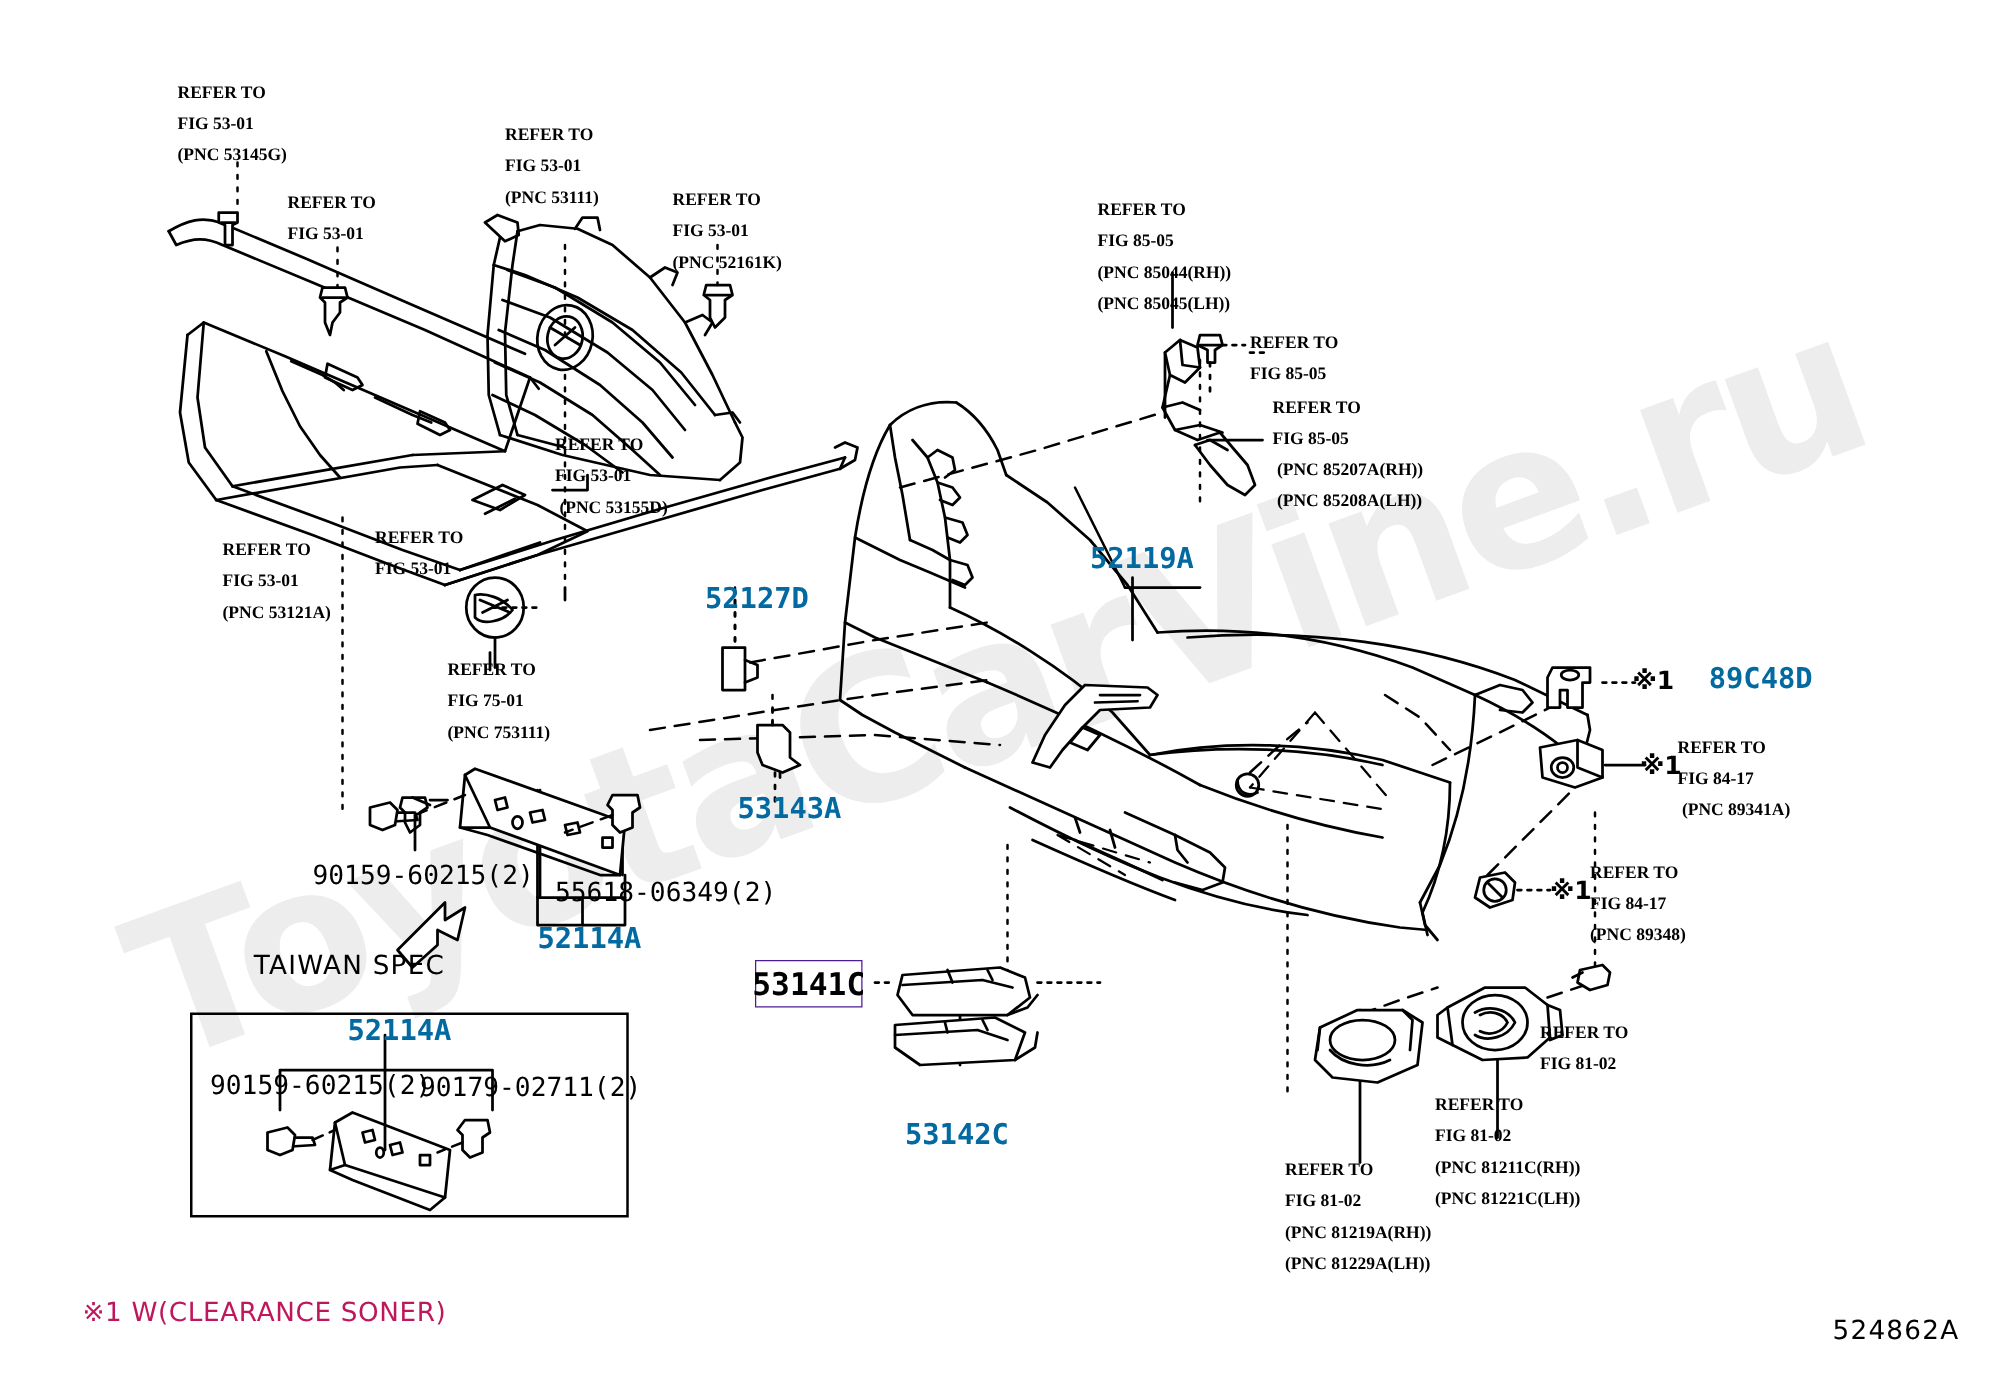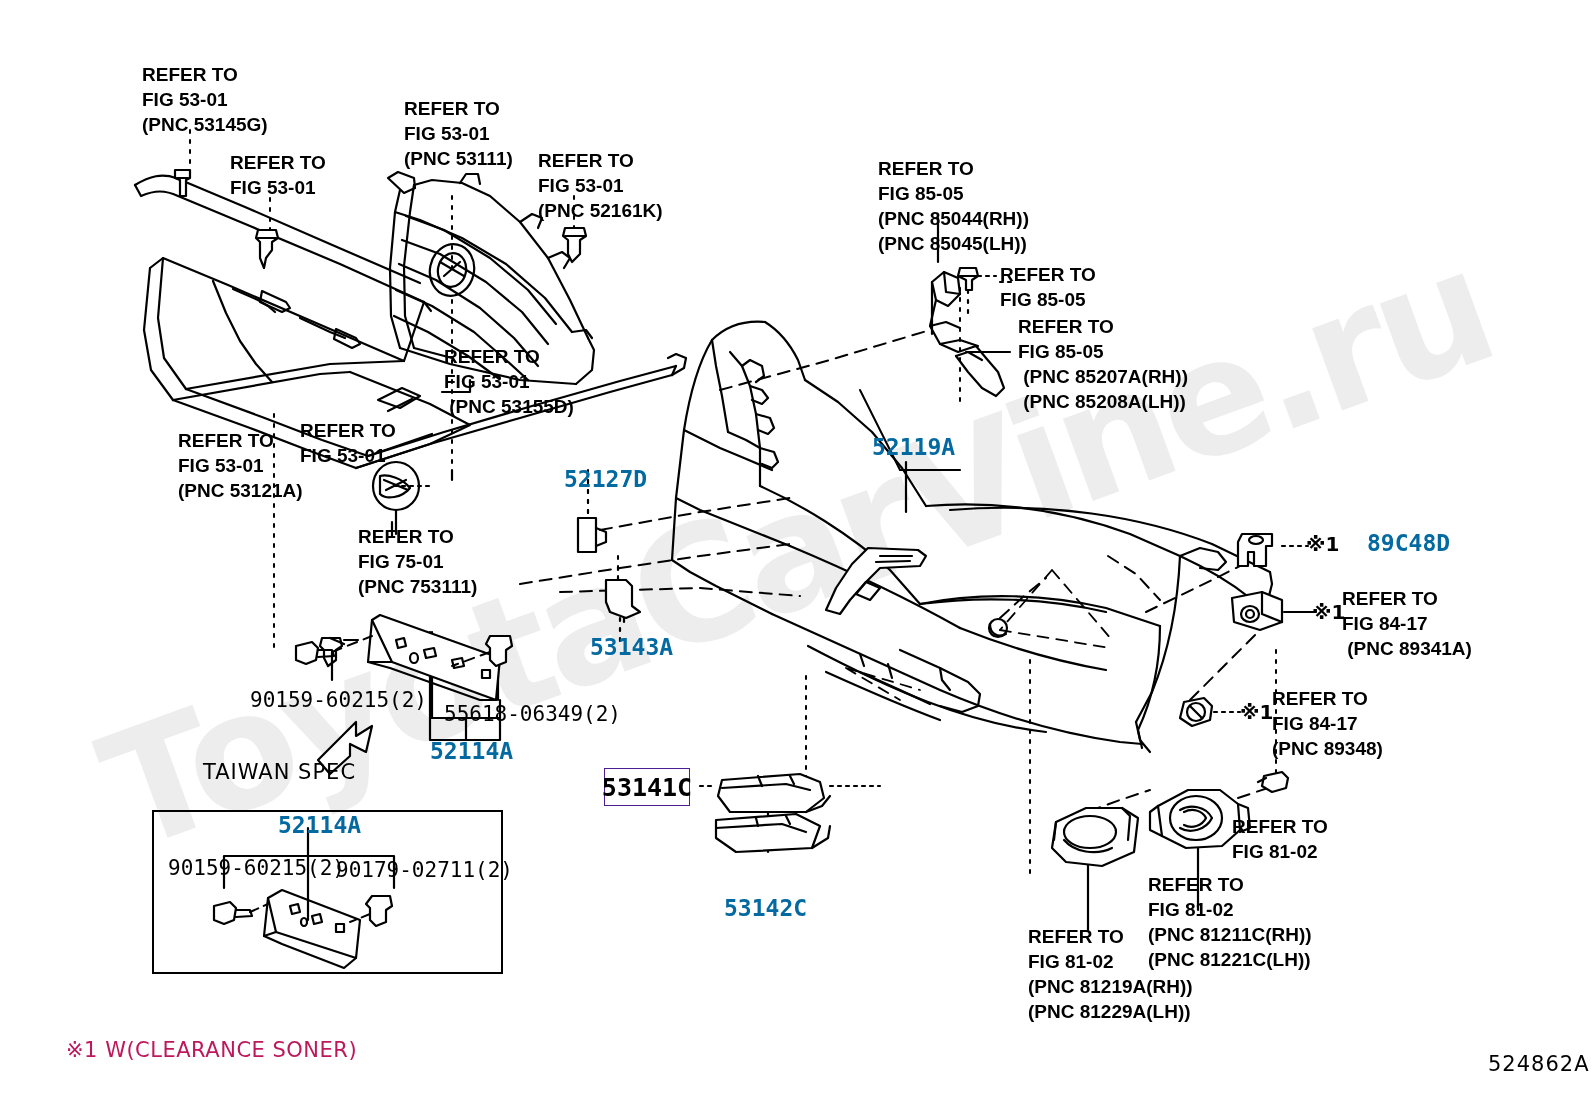--- a/index.html
+++ b/index.html
@@ -14,22 +14,22 @@
       font-weight:700;font-size:160px;letter-spacing:-6px;
       color:#ededed;white-space:nowrap;user-select:none;pointer-events:none;z-index:0;}
 
   
   #art{position:absolute;left:0;top:0;width:1592px;height:1099px;z-index:1;pointer-events:none;}
   #art path,#art polyline,#art line,#art polygon,#art circle,#art ellipse,#art rect{
      vector-effect:non-scaling-stroke;}
 
   
   .lbl{position:absolute;z-index:3;color:#000;white-space:pre;
-       font-family:Liberation Sans, sans-serif;
-       font-size:19px;line-height:25px;letter-spacing:0px;}
+       font-family:Liberation Serif, serif;
+       font-size:14px;line-height:25px;letter-spacing:0px;}
   .lbl.b{font-weight:bold;}
   .partno{position:absolute;z-index:3;color:#0369a1;white-space:pre;font-weight:bold;
           font-family:"DejaVu Sans Mono","Liberation Mono",monospace;
           font-size:23px;line-height:26px;}
   .smallno{position:absolute;z-index:3;color:#000;white-space:pre;
            font-family:"DejaVu Sans Mono","Liberation Mono",monospace;
            font-size:21px;line-height:24px;}
   .taiwan-t{position:absolute;z-index:3;color:#000;white-space:pre;
             font-family:"DejaVu Sans","Liberation Sans",sans-serif;
             font-size:21px;letter-spacing:1px;}
@@ -414,15 +414,15 @@
     <span>53141C</span>
   </div>
 
   <div class="taiwan-t" style="left:156px;top:760px;margin-left:47px;">TAIWAN SPEC</div>
   <div class="tw-frame" style="left:152px;top:810px;width:347px;height:160px;"></div>
   <div class="partno" style="left:278px;top:812px;">52114A</div>
   <div class="smallno" style="left:168px;top:856px;">90159-60215(2)</div>
   <div class="smallno" style="left:336px;top:858px;">90179-02711(2)</div>
 
   <div class="note" style="left:66px;top:1038px;">※1 W(CLEARANCE SONER)</div>
-  <div class="corner" style="left:1466px;top:1052px;margin-left:22px;">524862A</div>
+  <div class="corner" style="left:1466px;top:1052px;">524862A</div>
 
 </div>
 
 </body></html>

